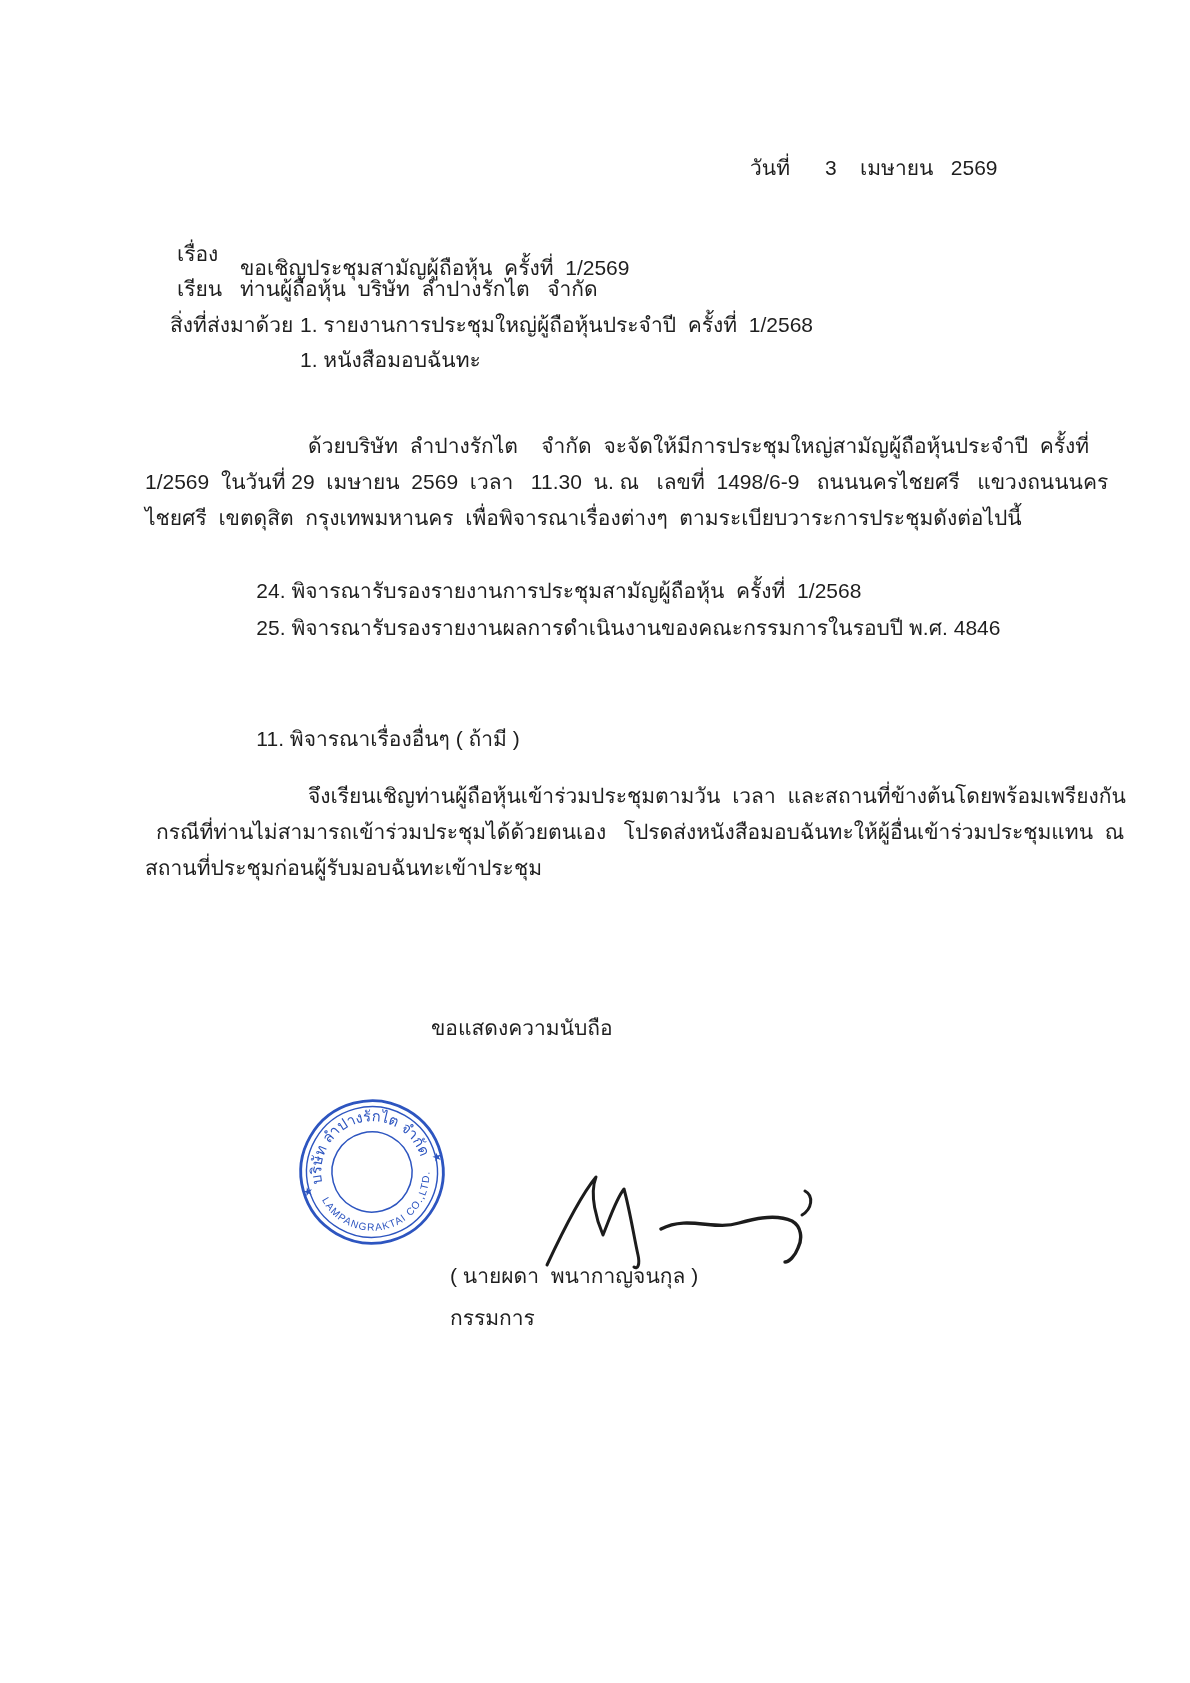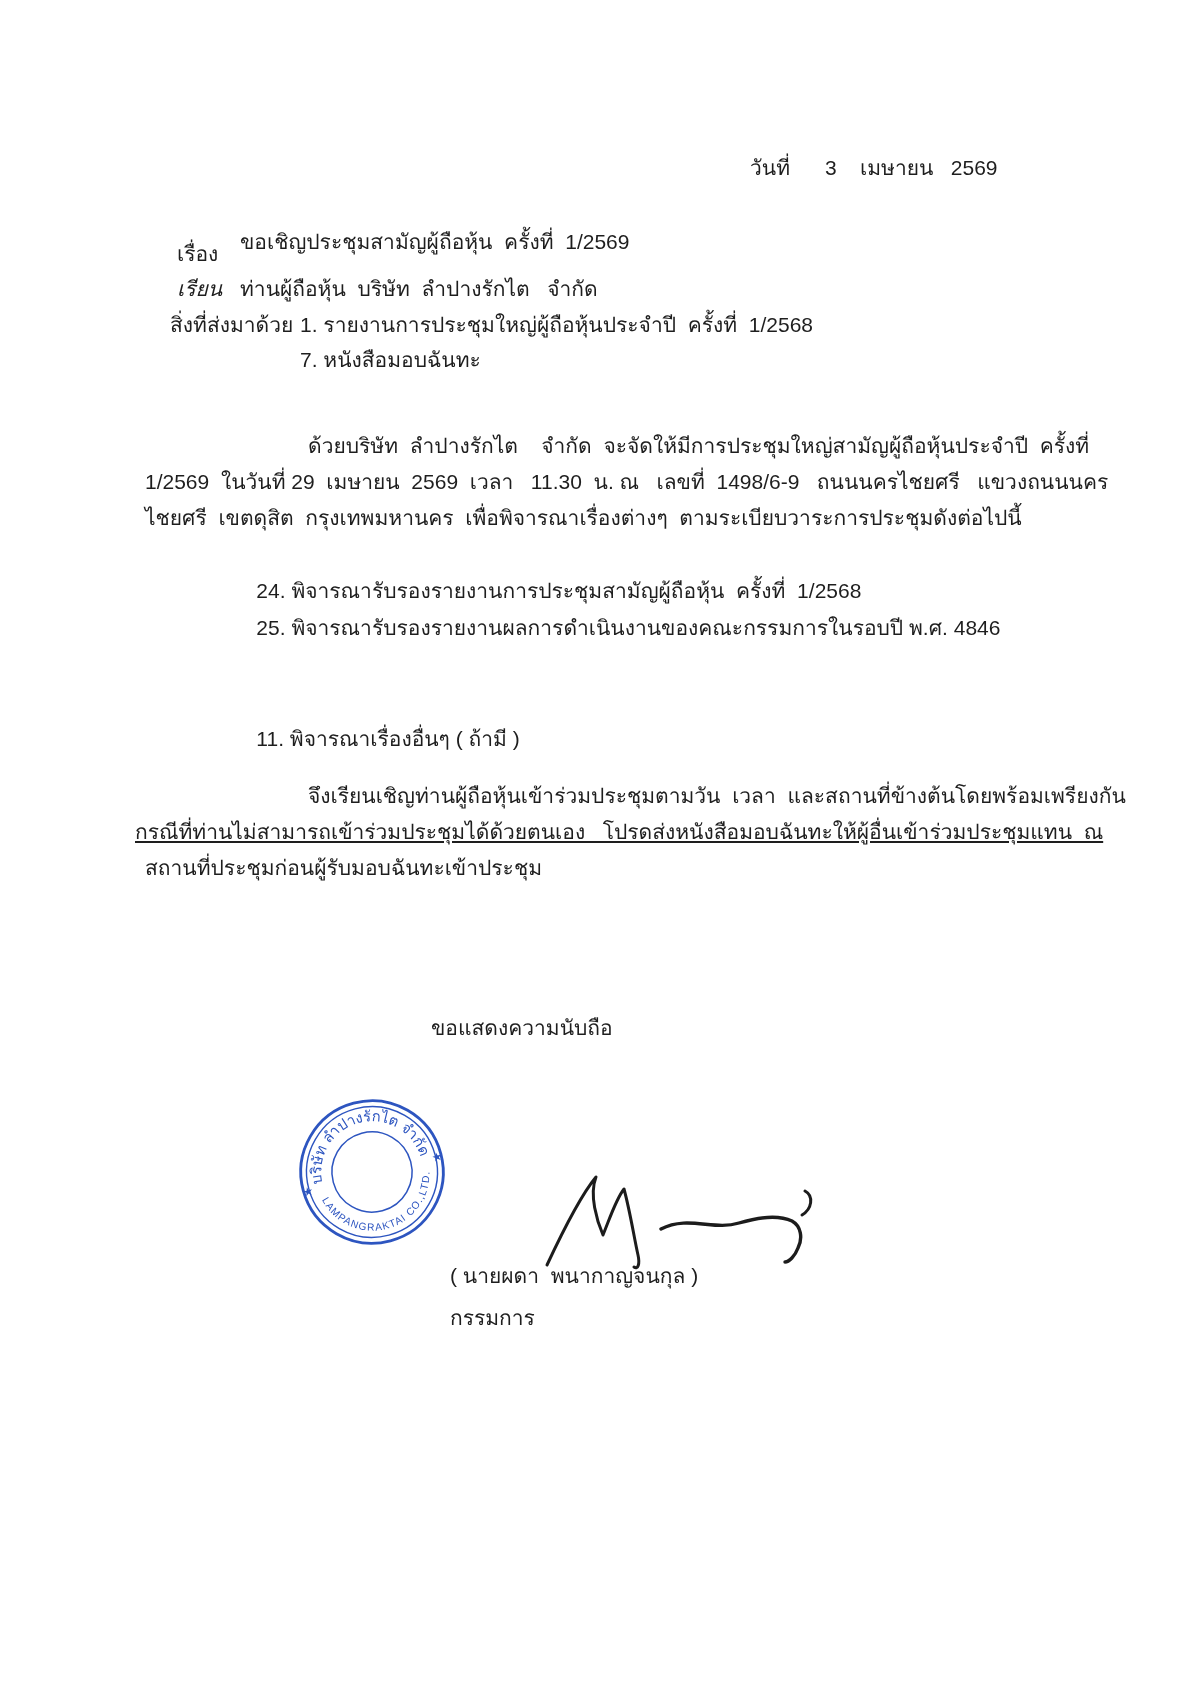--- a/index.html
+++ b/index.html
@@ -41,45 +41,45 @@
   }
 </style>
 </head>
 <body>
 
 <div class="page">
 
   <div class="abs" style="left:750px; top:140px;">วันที่      3    เมษายน   2569</div>
 
   <div class="abs" style="left:177px; top:226px;">เรื่อง</div>
-  <div class="abs" style="left:240px; top:214px;">ขอเชิญประชุมสามัญผู้ถือหุ้น  ครั้งที่  1/2569</div>
+  <div class="abs" style="left:240px; top:240px;">ขอเชิญประชุมสามัญผู้ถือหุ้น  ครั้งที่  1/2569</div>
 
-  <div class="abs" style="left:177px; top:261px;font-style:italic;">เรียน</div>
+  <div class="abs" style="left:177px; top:261px;">เรียน</div>
   <div class="abs" style="left:240px; top:261px;">ท่านผู้ถือหุ้น  บริษัท  ลำปางรักไต   จำกัด</div>
 
   <div class="abs" style="left:170px; top:297px;">สิ่งที่ส่งมาด้วย</div>
   <div class="abs" style="left:300px; top:297px;">1. รายงานการประชุมใหญ่ผู้ถือหุ้นประจำปี  ครั้งที่  1/2568</div>
-  <div class="abs" style="left:300px; top:332px;">7. หนังสือมอบฉันทะ</div>
+  <div class="abs" style="left:300px; top:332px;">1. หนังสือมอบฉันทะ</div>
 
   <div class="abs" style="left:308px; top:418px;">ด้วยบริษัท  ลำปางรักไต    จำกัด  จะจัดให้มีการประชุมใหญ่สามัญผู้ถือหุ้นประจำปี  ครั้งที่</div>
   <div class="abs" style="left:145px; top:454px;">1/2569  ในวันที่ 29  เมษายน  2569  เวลา   11.30  น. ณ   เลขที่  1498/6-9   ถนนนครไชยศรี   แขวงถนนนคร</div>
   <div class="abs" style="left:145px; top:490px;">ไชยศรี  เขตดุสิต  กรุงเทพมหานคร  เพื่อพิจารณาเรื่องต่างๆ  ตามระเบียบวาระการประชุมดังต่อไปนี้</div>
 
   <div class="abs" style="left:233px; top:537px;">
     <span>24.</span> <span>พิจารณารับรองรายงานการประชุมสามัญผู้ถือหุ้น  ครั้งที่  1/2568</span>
   </div>
   <div class="abs" style="left:233px; top:574px;">
     <span>25.</span> <span>พิจารณารับรองรายงานผลการดำเนินงานของคณะกรรมการในรอบปี พ.ศ. 4846</span>
   </div>
   <div class="abs" style="left:233px; top:685px;">
     <span>11.</span> <span>พิจารณาเรื่องอื่นๆ ( ถ้ามี )</span>
   </div>
 
   <div class="abs" style="left:308px; top:768px;">จึงเรียนเชิญท่านผู้ถือหุ้นเข้าร่วมประชุมตามวัน  เวลา  และสถานที่ข้างต้นโดยพร้อมเพรียงกัน</div>
-  <div class="abs" style="left:135px; top:804px;text-decoration:underline;">กรณีที่ท่านไม่สามารถเข้าร่วมประชุมได้ด้วยตนเอง   โปรดส่งหนังสือมอบฉันทะให้ผู้อื่นเข้าร่วมประชุมแทน  ณ</div>
+  <div class="abs" style="left:156px; top:804px;">กรณีที่ท่านไม่สามารถเข้าร่วมประชุมได้ด้วยตนเอง   โปรดส่งหนังสือมอบฉันทะให้ผู้อื่นเข้าร่วมประชุมแทน  ณ</div>
   <div class="abs" style="left:145px; top:840px;">สถานที่ประชุมก่อนผู้รับมอบฉันทะเข้าประชุม</div>
 
   <div class="abs center-box" style="left:431px; top:1000px; width:480px;">ขอแสดงความนับถือ</div>
 
   <svg class="stamp-svg" viewBox="0 0 200 200">
     <g transform="rotate(-15 100 100)" fill="none" stroke="#2d55c0">
       <circle cx="100" cy="100" r="80" stroke-width="3.2"></circle>
       <circle cx="100" cy="100" r="73.5" stroke-width="1.6"></circle>
       <circle cx="100" cy="100" r="45" stroke-width="1.7"></circle>
       <path id="stampTopArc" d="M 43 100 A 57 57 0 0 1 157 100" stroke="none"></path>

